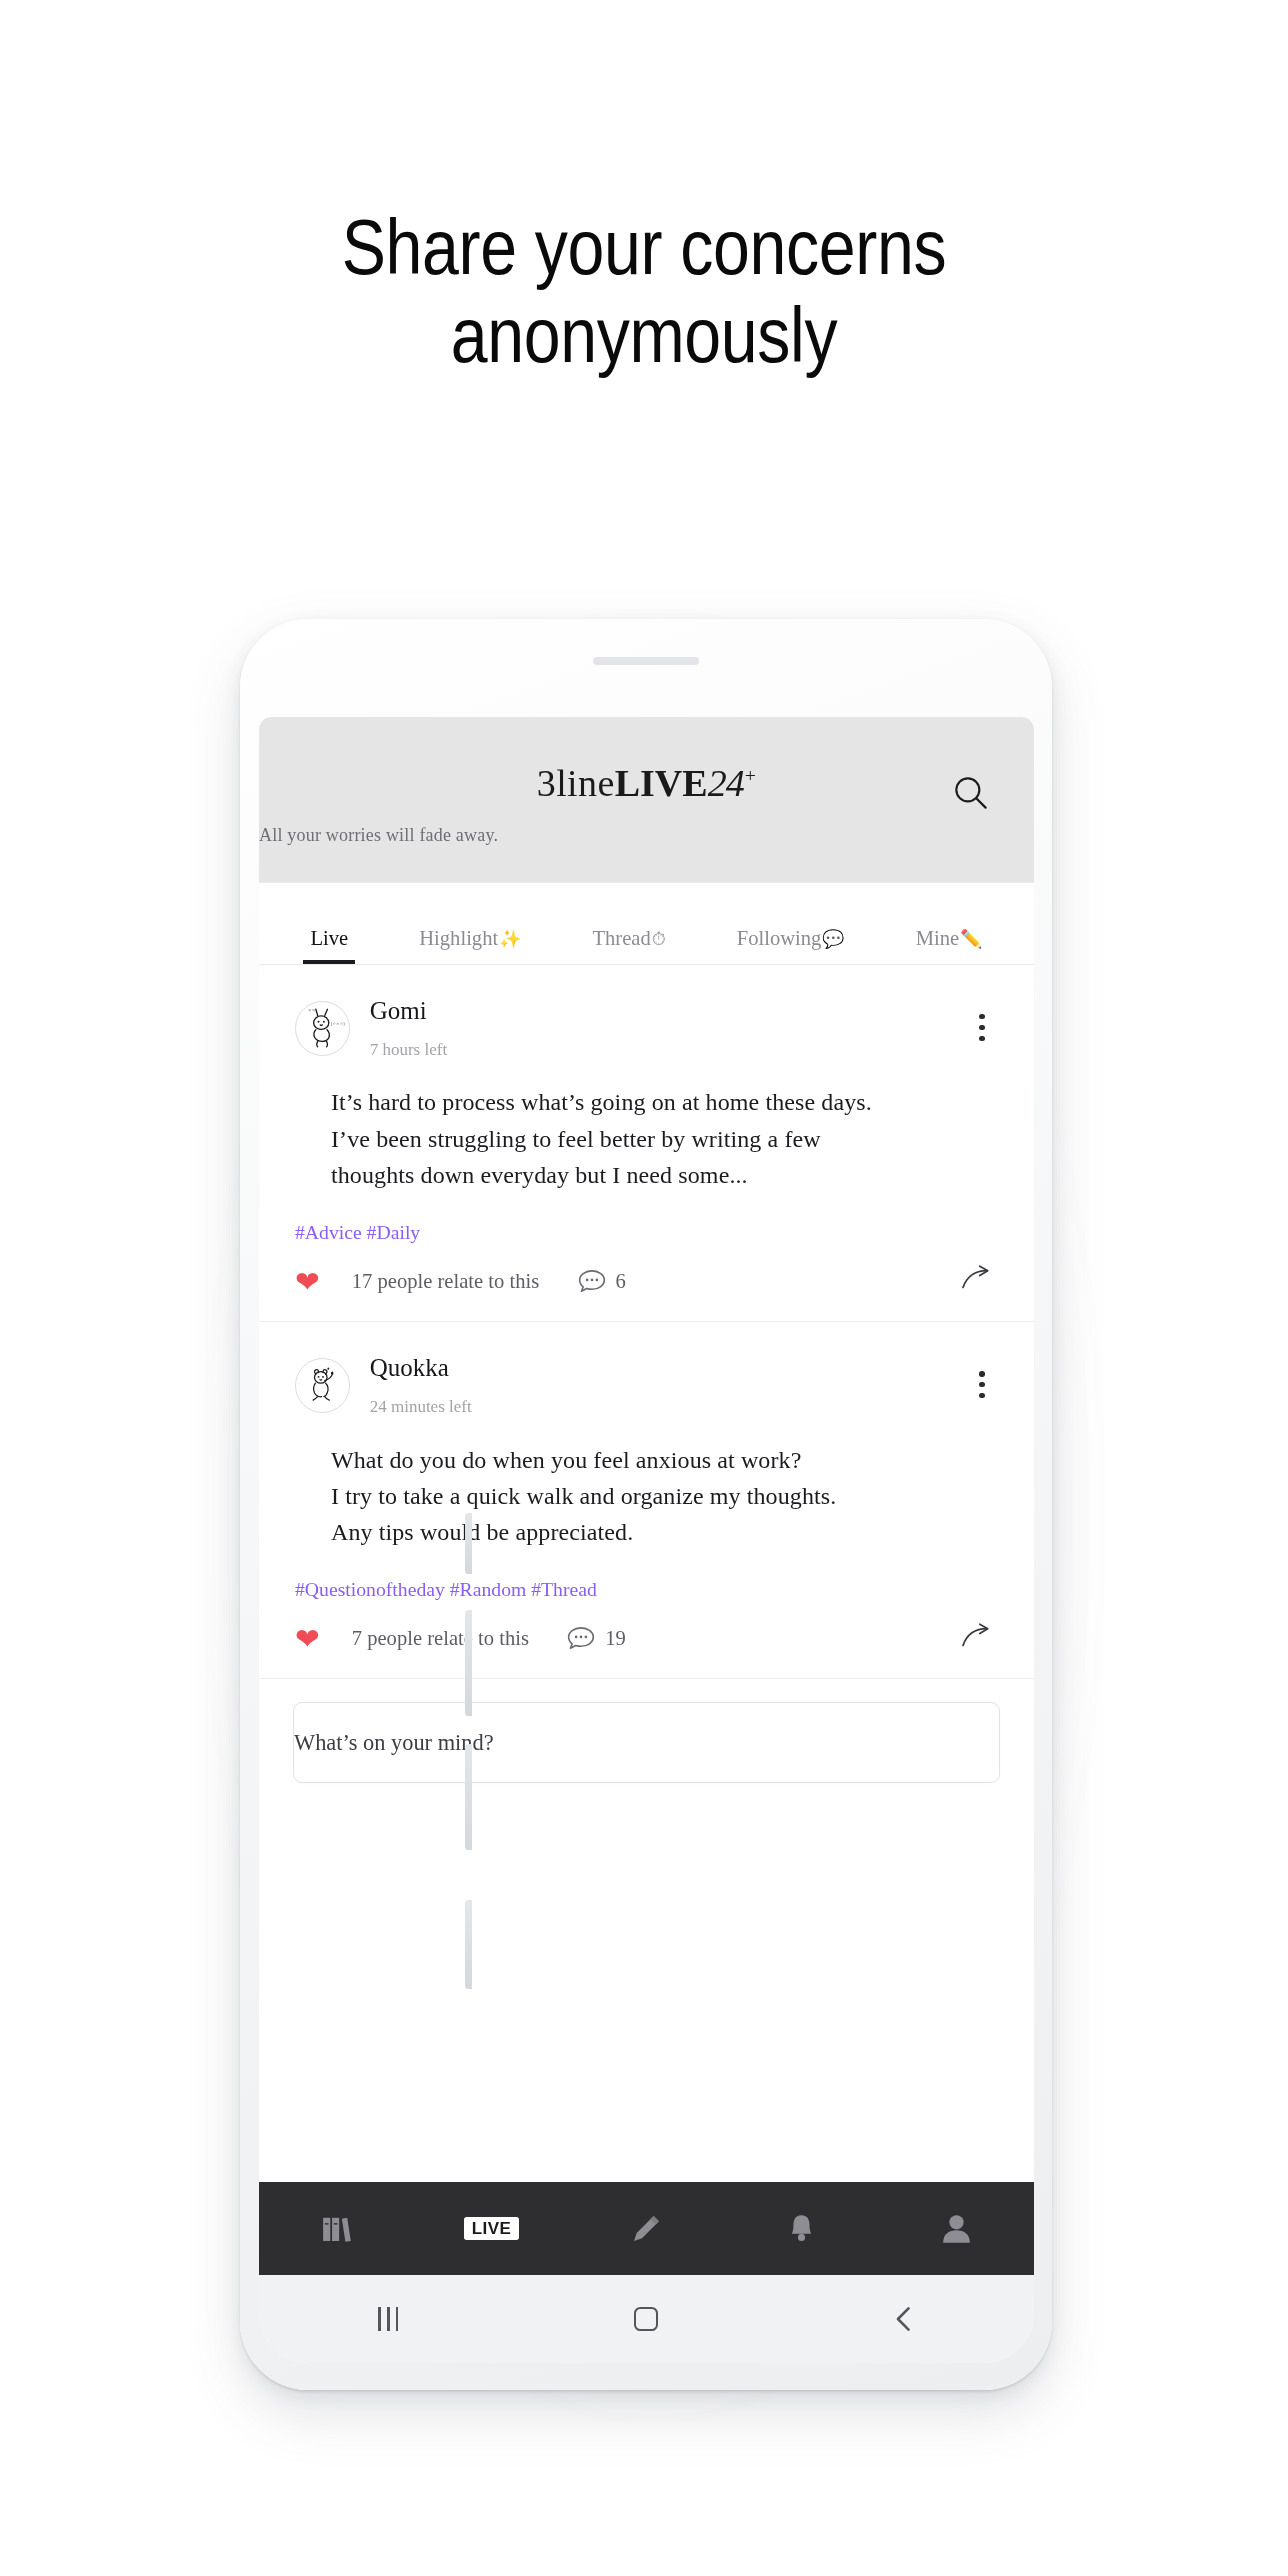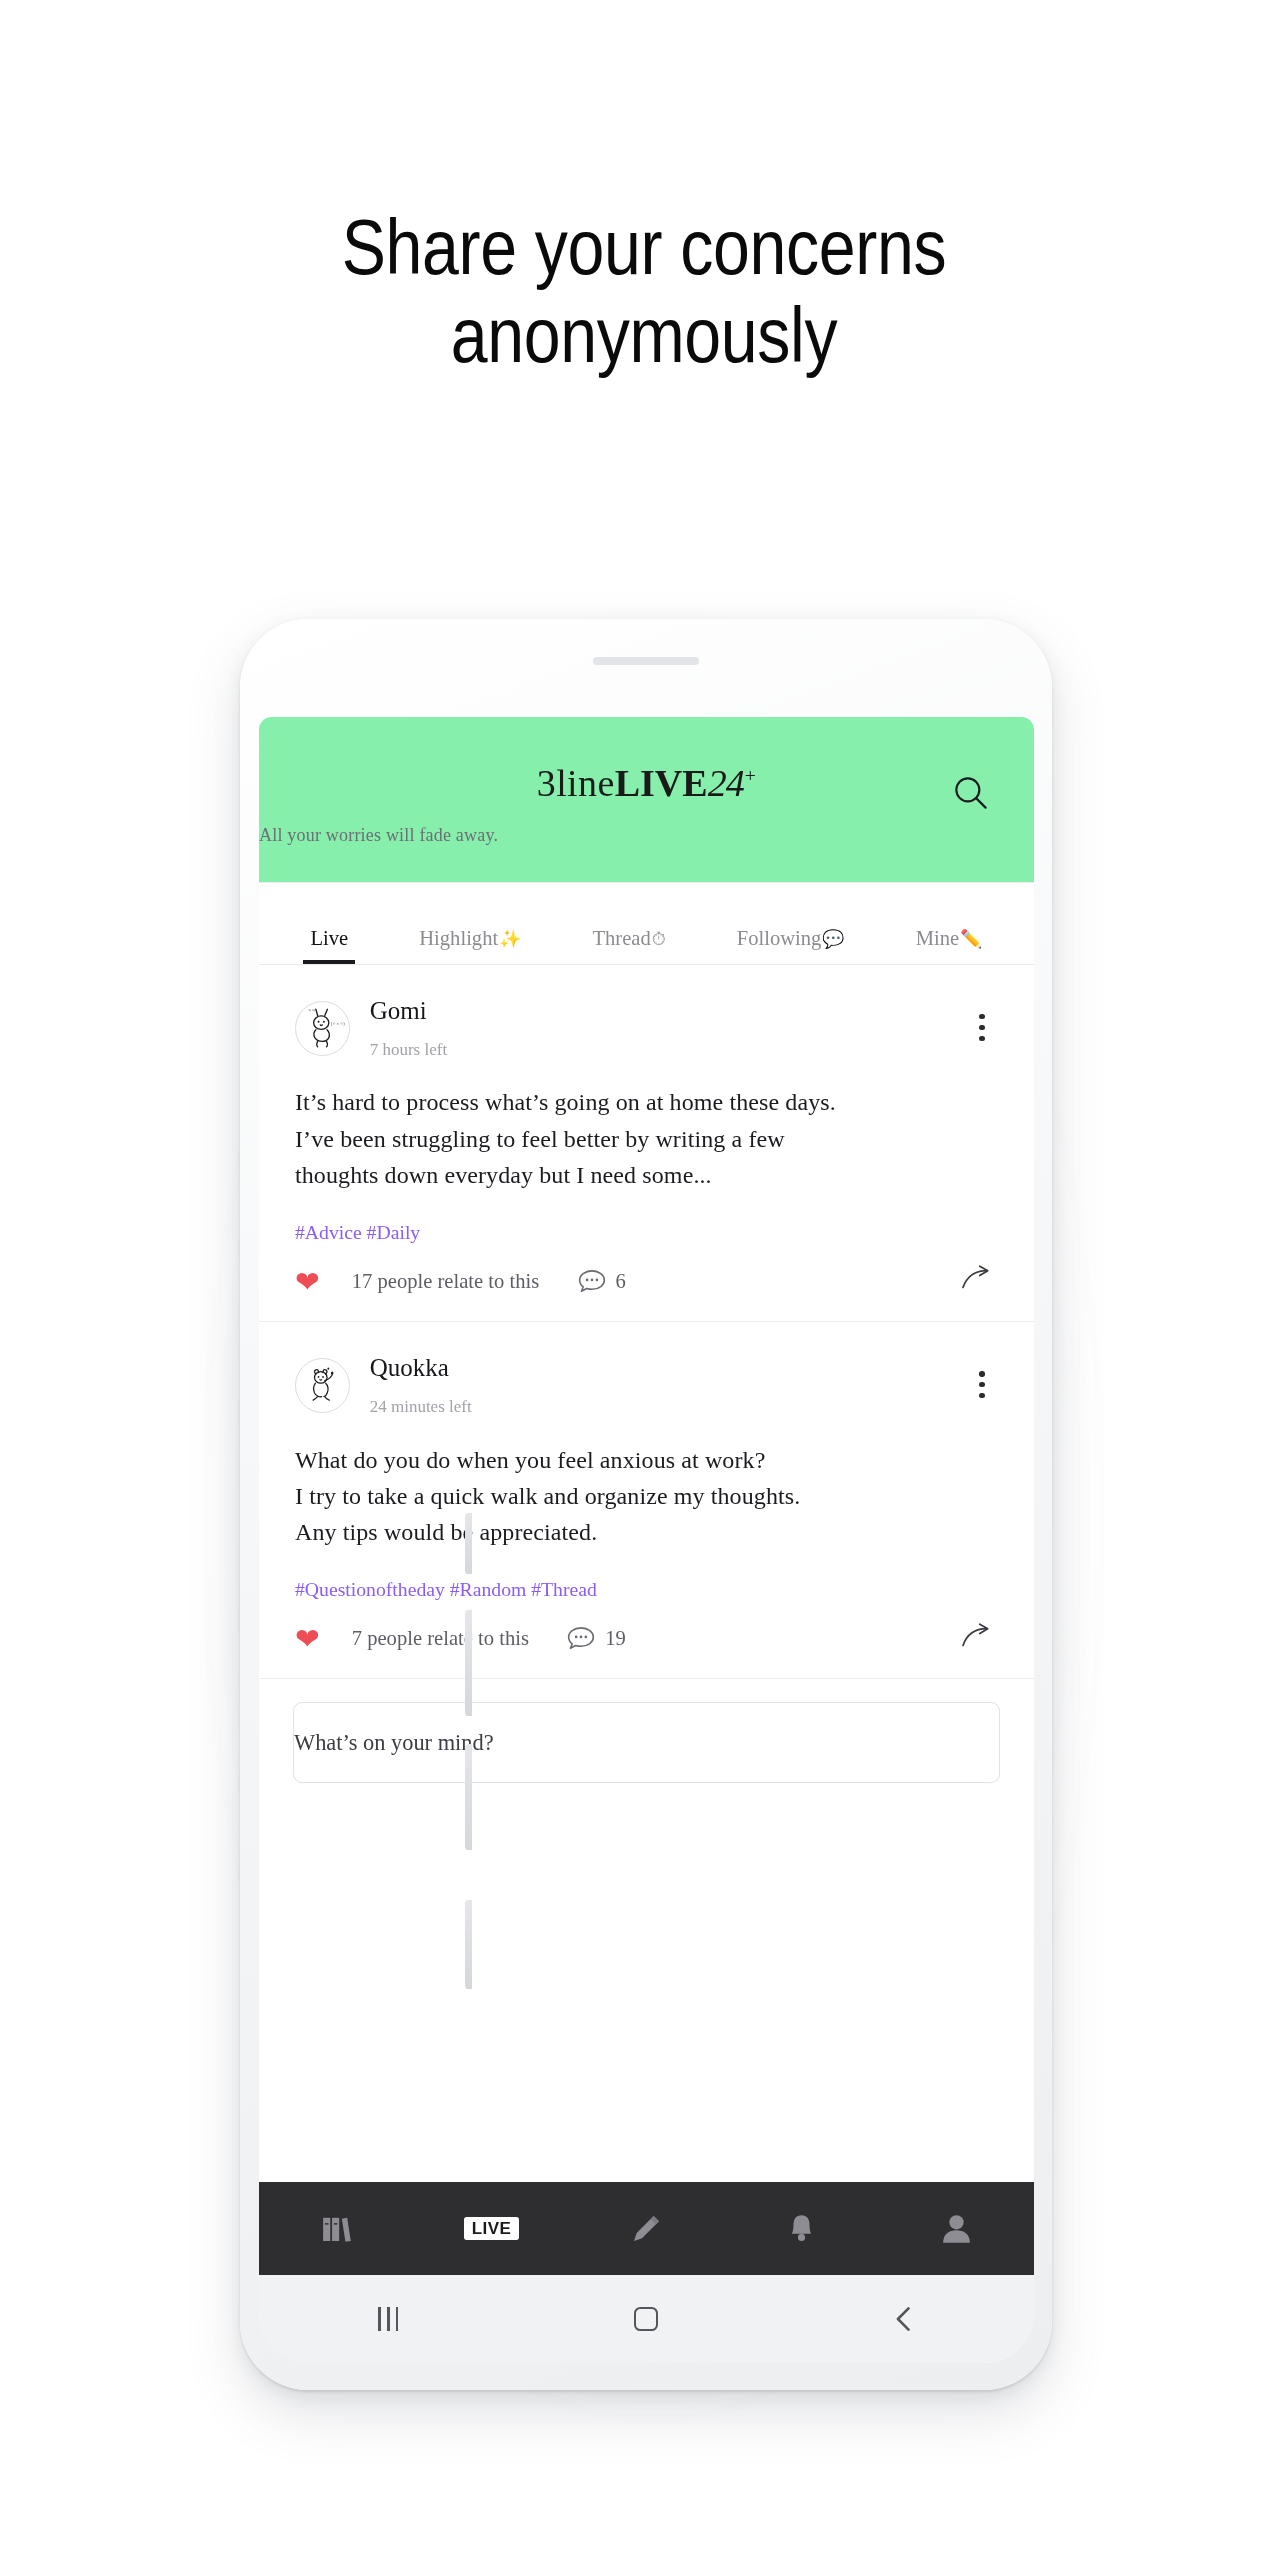--- a/index.html
+++ b/index.html
@@ -104,21 +104,21 @@
     background: #ffffff;
     border-radius: 12.5px 12.5px 50px 50px;
     overflow: hidden;
     display: flex;
     flex-direction: column;
   }
 
   
   .app-header {
     position: relative;
-    background: #86efac;
+    background: #e5e5e5;
     padding: 47px 0 36px 0;
     flex: 0 0 auto;
     border-bottom: 0.9px solid #e9eaec;
   }
   .brand {
     text-align: center;
     font-family: "Liberation Serif", "DejaVu Serif", serif;
     font-size: 38px;
     color: #1a1a1a;
     letter-spacing: 0.4px;
@@ -254,21 +254,21 @@
   }
 
   .post-body {
     margin-top: 25px;
     font-family: "Liberation Serif", "DejaVu Serif", serif;
     font-size: 24px;
     line-height: 1.52;
     color: #1b1b20;
     letter-spacing: 0.1px;
   }
-  .post-body span { display: block; white-space: nowrap; }
+  .post-body span { display: block; white-space: nowrap; margin-left: 36px; }
 
   .post-tags {
     margin-top: 27px;
     font-family: "Liberation Serif", "DejaVu Serif", serif;
     font-size: 19.7px;
     color: #8b5cf6;
     cursor: pointer;
   }
 
   .post-actions {

